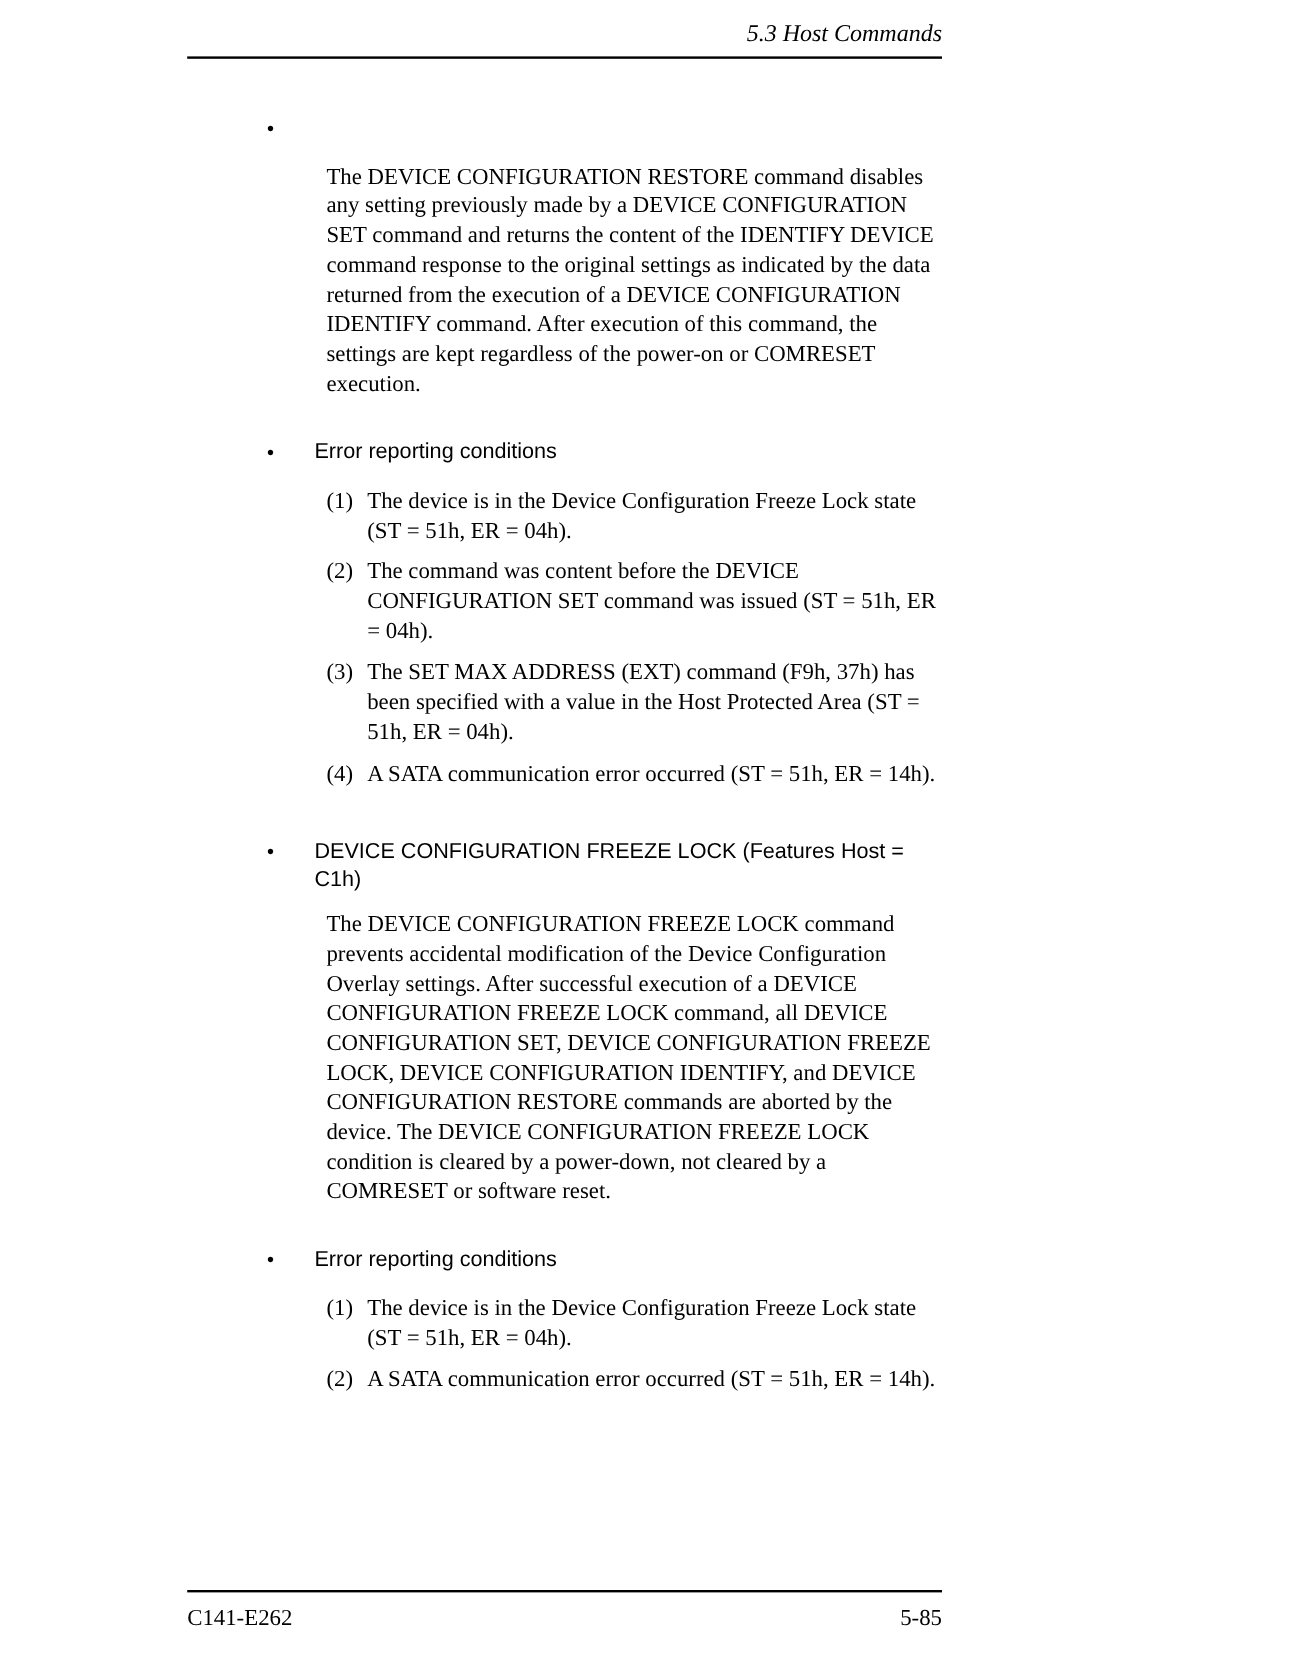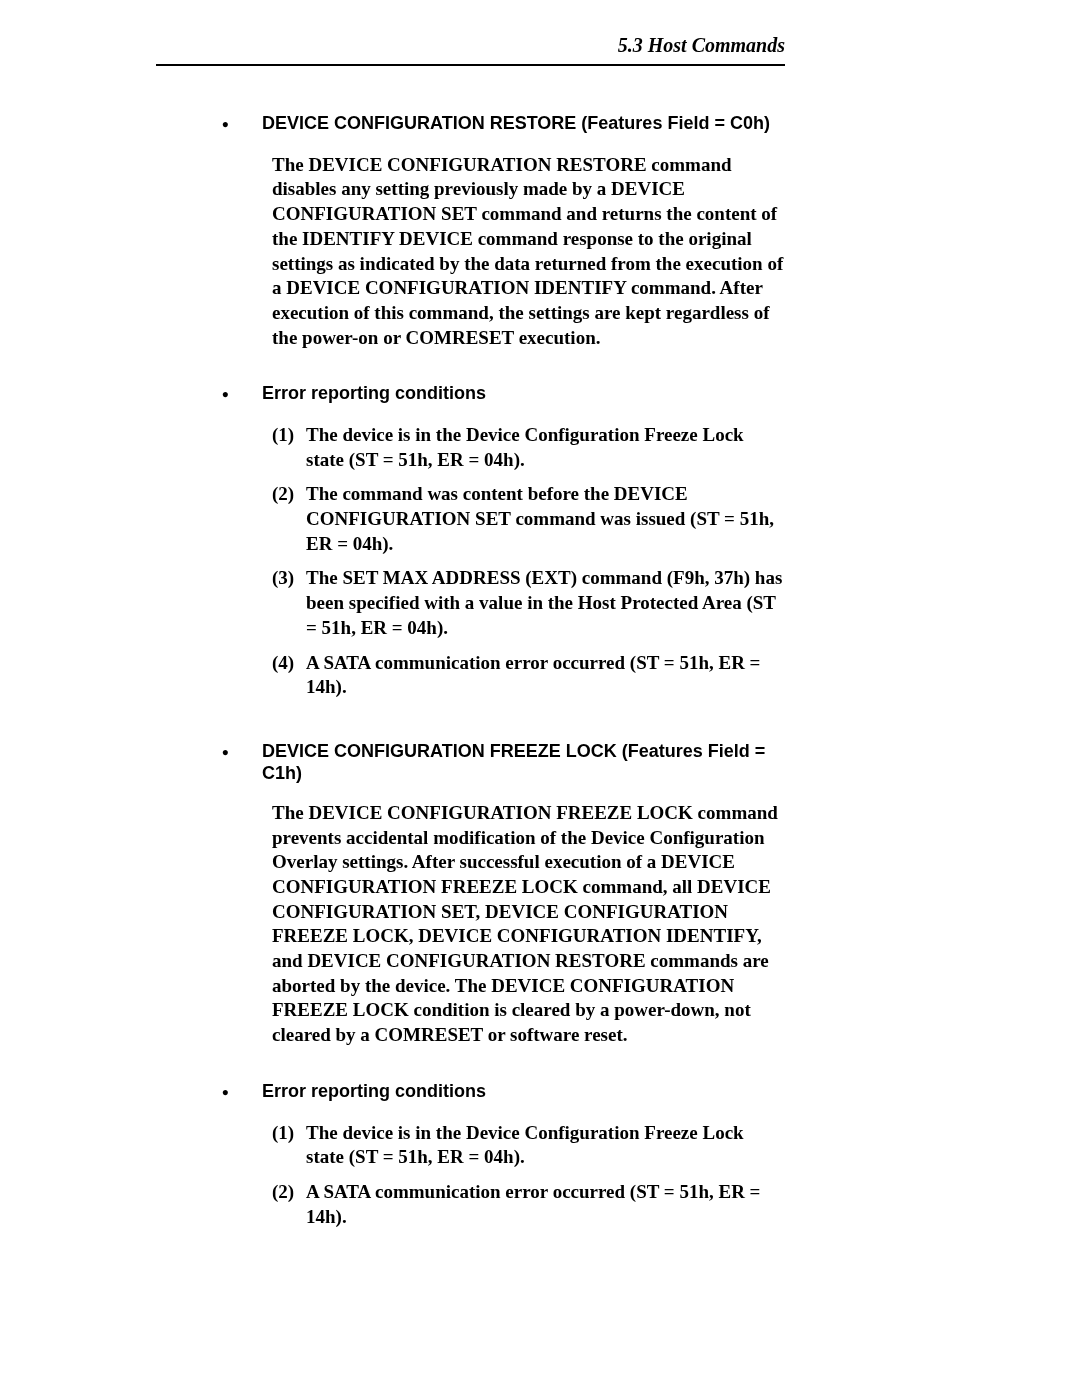--- a/index.html
+++ b/index.html
@@ -9,22 +9,21 @@
     font-family: "Times New Roman", Times, serif;
     font-size: 19px;
     color: #000;
     line-height: 1.25;
   }
   .page {
     width: 919px;
     height: 1397px;
     position: relative;
     box-sizing: border-box;
-    padding: 33px 134px 0 156px;
-    font-weight: bold;
+    padding: 16px 134px 0 156px;
   }
   .header {
     text-align: right;
     font-style: italic;
     font-family: "Times New Roman", Times, serif;
     font-size: 20px;
     padding-bottom: 6px;
   }
   .hr-top {
     border: none;
@@ -101,21 +100,20 @@
 
   <div class="header">
     <span>5.3  Host Commands</span>
   </div>
   <hr class="hr-top">
 
   <div class="content">
 
     <div class="bullet-row">
       <div class="bullet-dot">•</div>
-      <div class="bullet-text sans">DEVICE CONFIGURATION RESTORE (Features Field = C0h)</div>
     </div>
     <div class="para">The DEVICE CONFIGURATION RESTORE command disables any setting previously made by a DEVICE CONFIGURATION SET command and returns the content of the IDENTIFY DEVICE command response to the original settings as indicated by the data returned from the execution of a DEVICE CONFIGURATION IDENTIFY command.  After execution of this command, the settings are kept regardless of the power-on or COMRESET execution.</div>
 
     <div class="spacer-md"></div>
 
     <div class="bullet-row">
       <div class="bullet-dot">•</div>
       <div class="bullet-text sans">Error reporting conditions</div>
     </div>
     <div class="ord-list">
@@ -134,21 +132,21 @@
       <div class="ord-item">
         <div class="ord-num">(4)</div>
         <div class="ord-txt">A SATA communication error occurred (ST = 51h, ER = 14h).</div>
       </div>
     </div>
 
     <div class="spacer-lg"></div>
 
     <div class="bullet-row">
       <div class="bullet-dot">•</div>
-      <div class="bullet-text sans">DEVICE CONFIGURATION FREEZE LOCK (Features Field = C1h)</div>
+      <div class="bullet-text sans">DEVICE CONFIGURATION FREEZE LOCK (Features Host = C1h)</div>
     </div>
     <div class="para">The DEVICE CONFIGURATION FREEZE LOCK command prevents accidental modification of the Device Configuration Overlay settings.  After successful execution of a DEVICE CONFIGURATION FREEZE LOCK command, all DEVICE CONFIGURATION SET, DEVICE CONFIGURATION FREEZE LOCK, DEVICE CONFIGURATION IDENTIFY, and DEVICE CONFIGURATION RESTORE commands are aborted by the device.  The DEVICE CONFIGURATION FREEZE LOCK condition is cleared by a power-down, not cleared by a COMRESET or software reset.</div>
 
     <div class="spacer-md"></div>
 
     <div class="bullet-row">
       <div class="bullet-dot">•</div>
       <div class="bullet-text sans">Error reporting conditions</div>
     </div>
     <div class="ord-list">
@@ -157,14 +155,21 @@
         <div class="ord-txt">The device is in the Device Configuration Freeze Lock state (ST = 51h, ER = 04h).</div>
       </div>
       <div class="ord-item">
         <div class="ord-num">(2)</div>
         <div class="ord-txt">A SATA communication error occurred (ST = 51h, ER = 14h).</div>
       </div>
     </div>
 
   </div>
 
+  <div class="footer">
+    <hr class="hr-bot">
+    <div class="footer-row">
+      <span>C141-E262</span>
+      <span>5-85</span>
+    </div>
+  </div>
 
 </div>
 
 </body></html>

